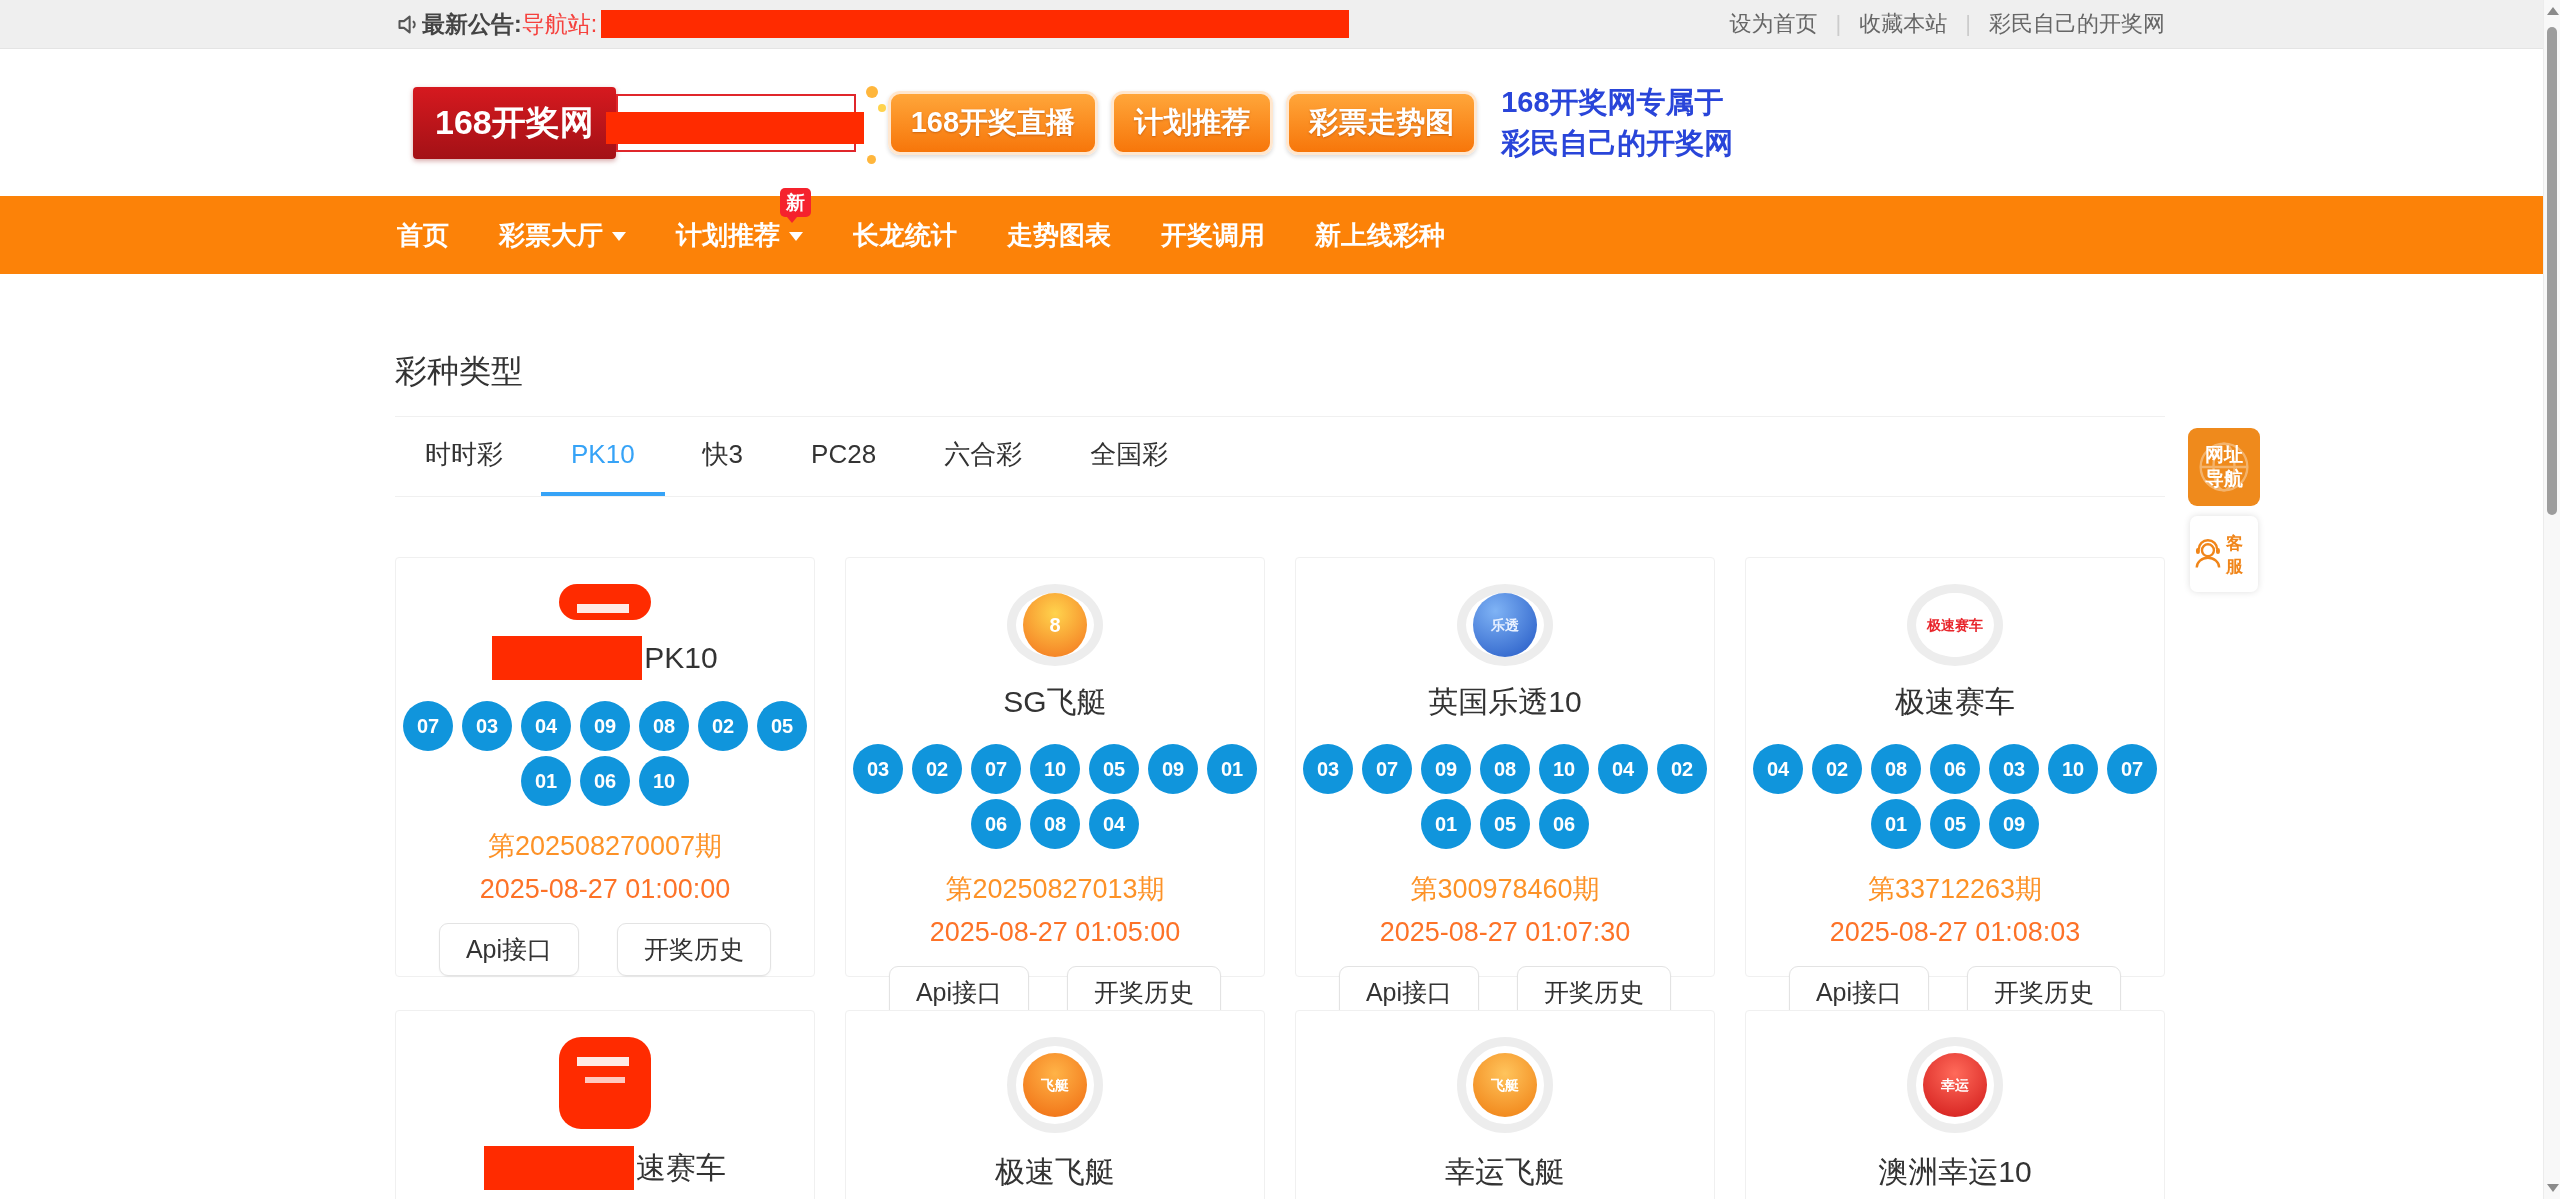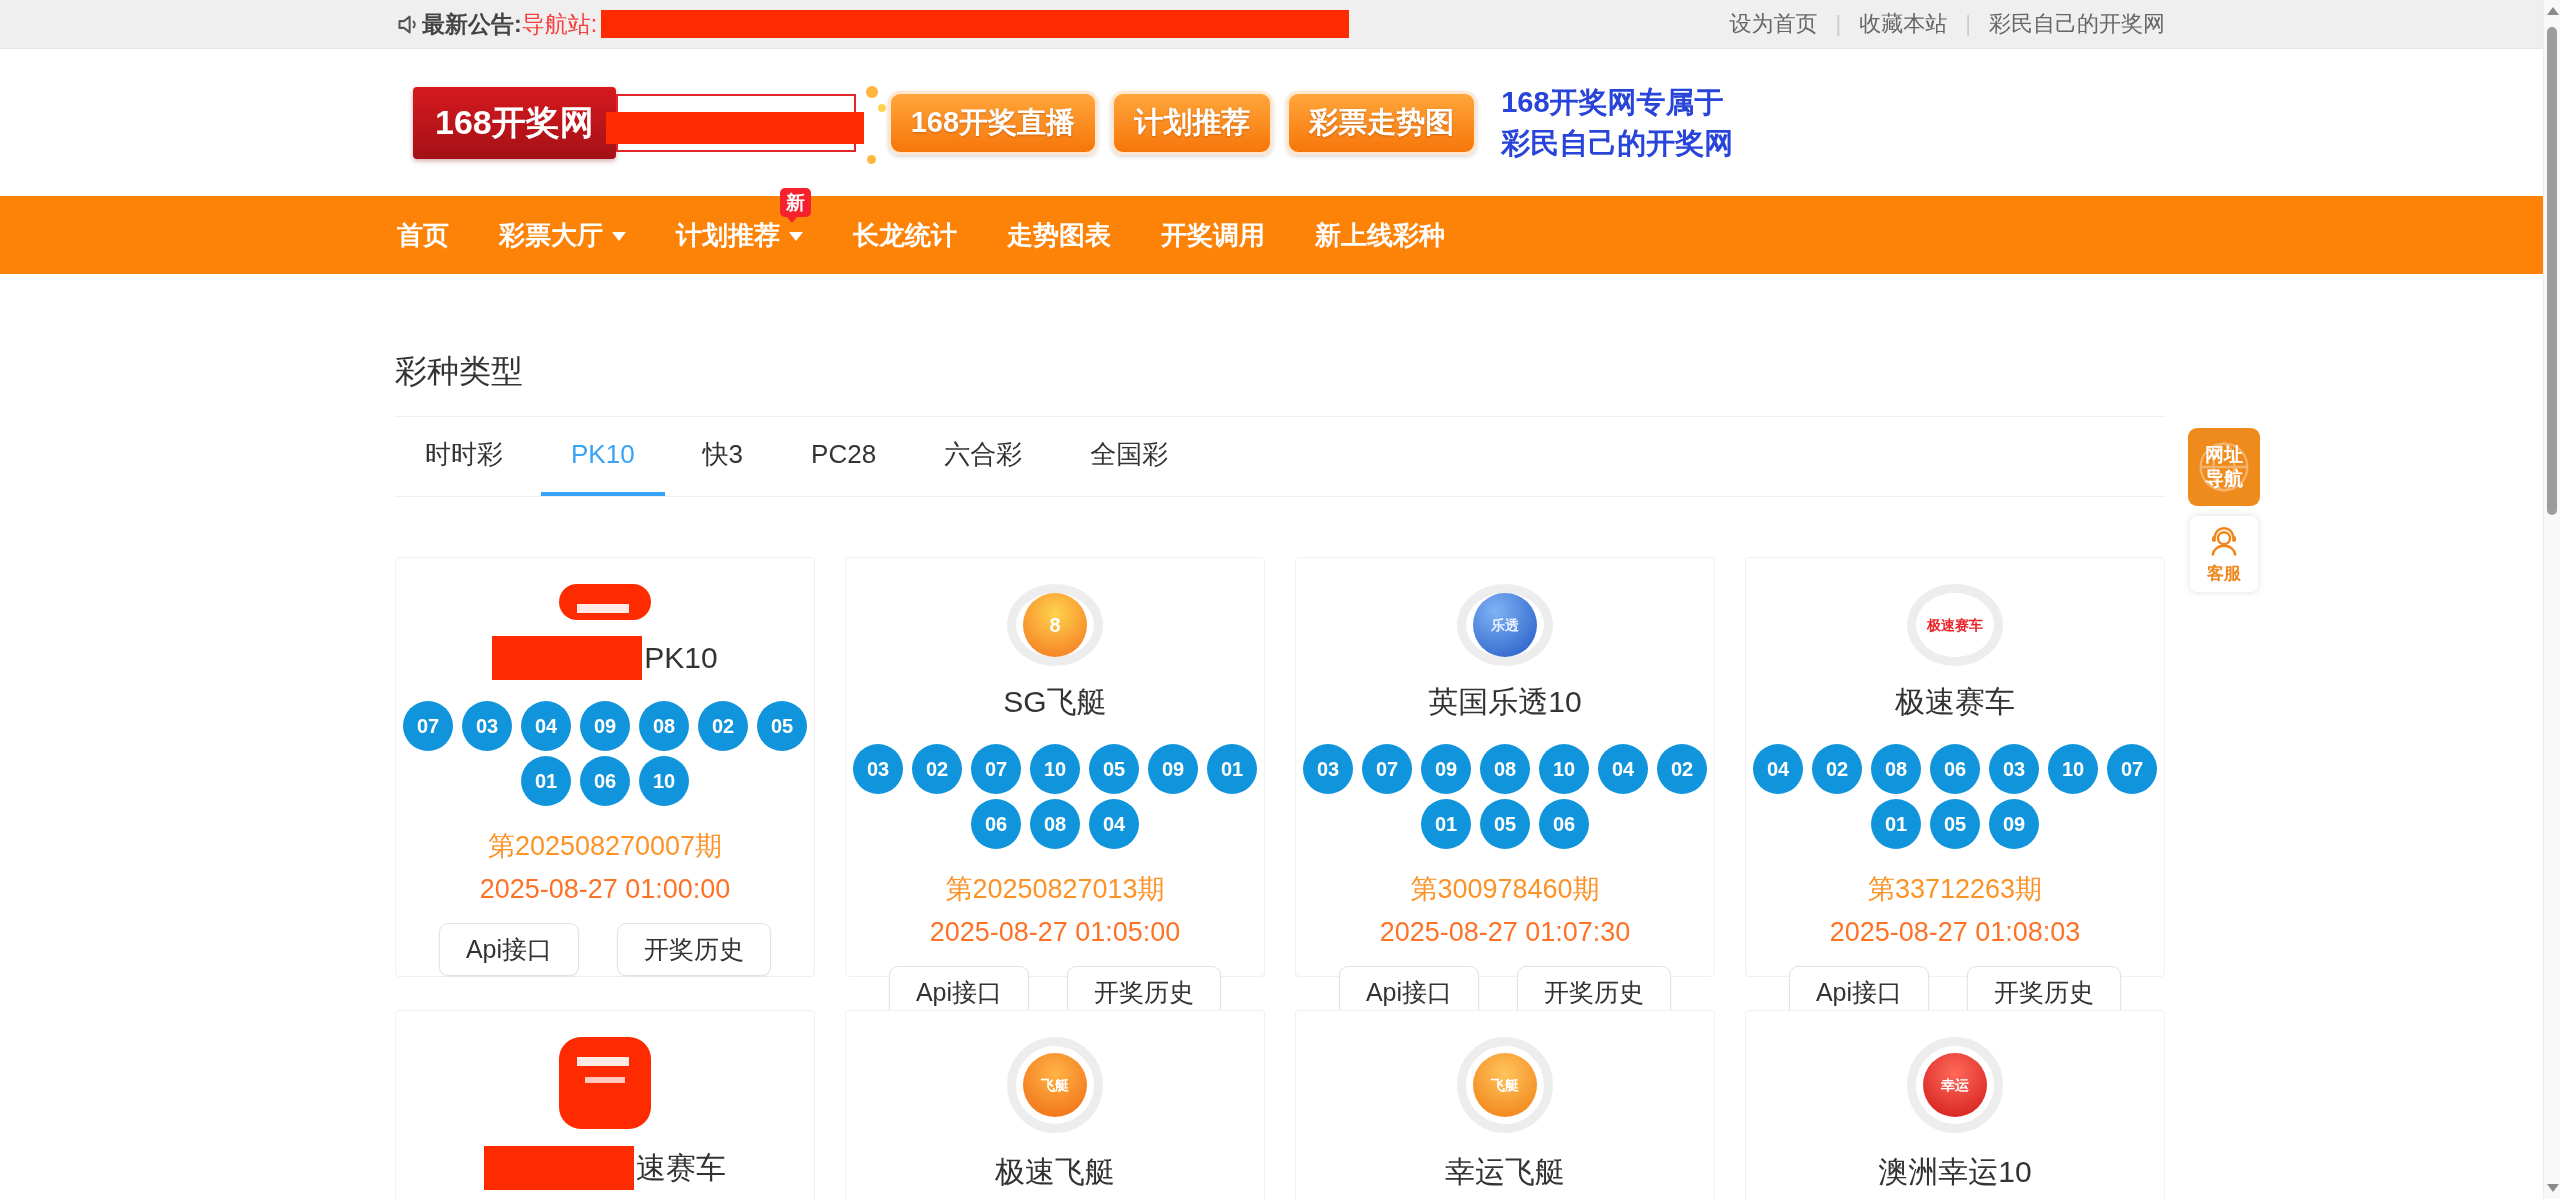--- a/index.html
+++ b/index.html
@@ -97,21 +97,21 @@
     font-family:inherit; }
 
   
   .floating { position:absolute; left:2188px; top:428px; width:72px; z-index:5; }
   .float-nav { position:relative; width:72px; height:78px; background:#ef8a1c; border-radius:9px;
     color:#fff; font-size:19px; font-weight:bold; display:flex; flex-direction:column;
     align-items:center; justify-content:center; line-height:24px; cursor:pointer; overflow:hidden; }
   .float-nav svg { position:absolute; left:8px; top:6px; opacity:.35; }
   .float-nav span { position:relative; z-index:1; }
   .float-service { margin-top:10px; width:68px; height:76px; margin-left:2px; background:#fff;
-    border-radius:7px; box-shadow:0 0 7px rgba(0,0,0,.13); display:flex; flex-direction:column;
+    border-radius:7px; box-shadow:0 0 7px rgba(0,0,0,.13); display:flex; flex-direction:row;
     align-items:center; justify-content:center; cursor:pointer; }
   .float-service .svc-label { font-size:17px; font-weight:bold; color:#f08519; margin-top:2px; }
 
   
   .scrollbar { position:absolute; right:0; top:0; width:17px; height:1199px; background:#f8f8f8;
     border-left:1px solid #ececec; z-index:10; }
   .sb-up, .sb-down { position:absolute; left:3px; width:0; height:0; border:6px solid transparent; }
   .sb-up { top:7px; border-bottom:8px solid #8a8a8a; border-top:0; }
   .sb-down { bottom:7px; border-top:8px solid #8a8a8a; border-bottom:0; }
   .sb-thumb { position:absolute; left:3px; top:27px; width:10px; height:488px; background:#9d9d9d; border-radius:5px; }

